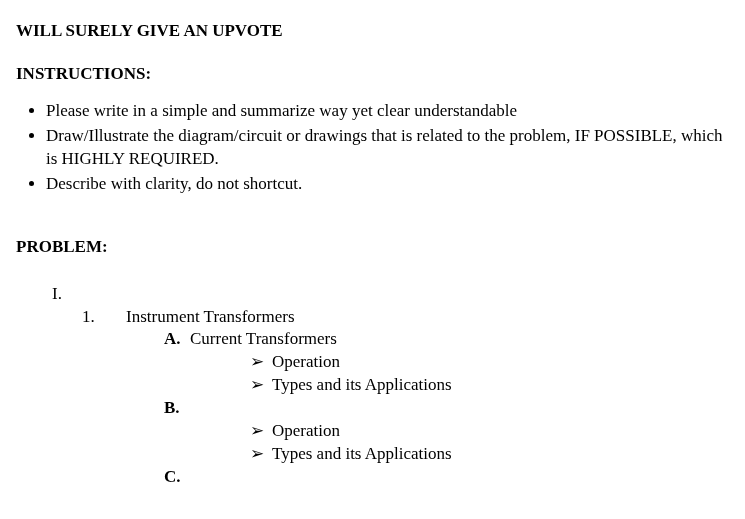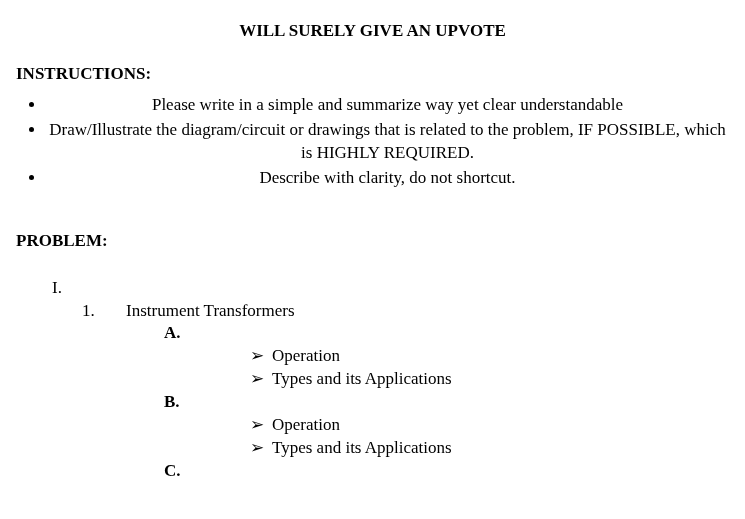--- a/index.html
+++ b/index.html
@@ -8,34 +8,32 @@
       font-size: 17px;
       color: #000;
       background: #fff;
       padding: 20px 16px 20px 16px;
       width: 745px;
       line-height: 1.35;
     }
     .title {
       font-weight: bold;
       margin-bottom: 20px;
-      text-align: center;
     }
     .section-head {
       font-weight: bold;
-      margin-bottom: 8px;
+      margin-bottom: 14px;
     }
     ul.instr {
       list-style: disc;
       padding-left: 30px;
       margin-bottom: 40px;
     }
     ul.instr li {
       margin-bottom: 2px;
-      text-align: center;
     }
     .problem-block { padding-left: 8px; }
     .row {
       display: flex;
     }
     .roman-col { width: 44px; padding-left: 28px; }
     .num-col { width: 40px; padding-left: 14px; text-align: left; }
     .letter-row { padding-left: 140px; display: flex; }
     .letter { font-weight: bold; width: 26px; }
     .sub-row { padding-left: 226px; display: flex; }
@@ -63,20 +61,21 @@
   </div>
 
   <div class="row">
     <div style="width:44px;"></div>
     <div class="num-col">1.</div>
     <div style="padding-left:18px;font-family:Liberation Serif, serif;">Instrument Transformers</div>
   </div>
 
   <div class="letter-row">
     <div class="letter">A.</div>
+    <div>Current Transformers</div>
   </div>
   <div class="sub-row">
     <div class="arw">➢</div>
     <div>Operation</div>
   </div>
   <div class="sub-row">
     <div class="arw">➢</div>
     <div>Types and its Applications</div>
   </div>
 

